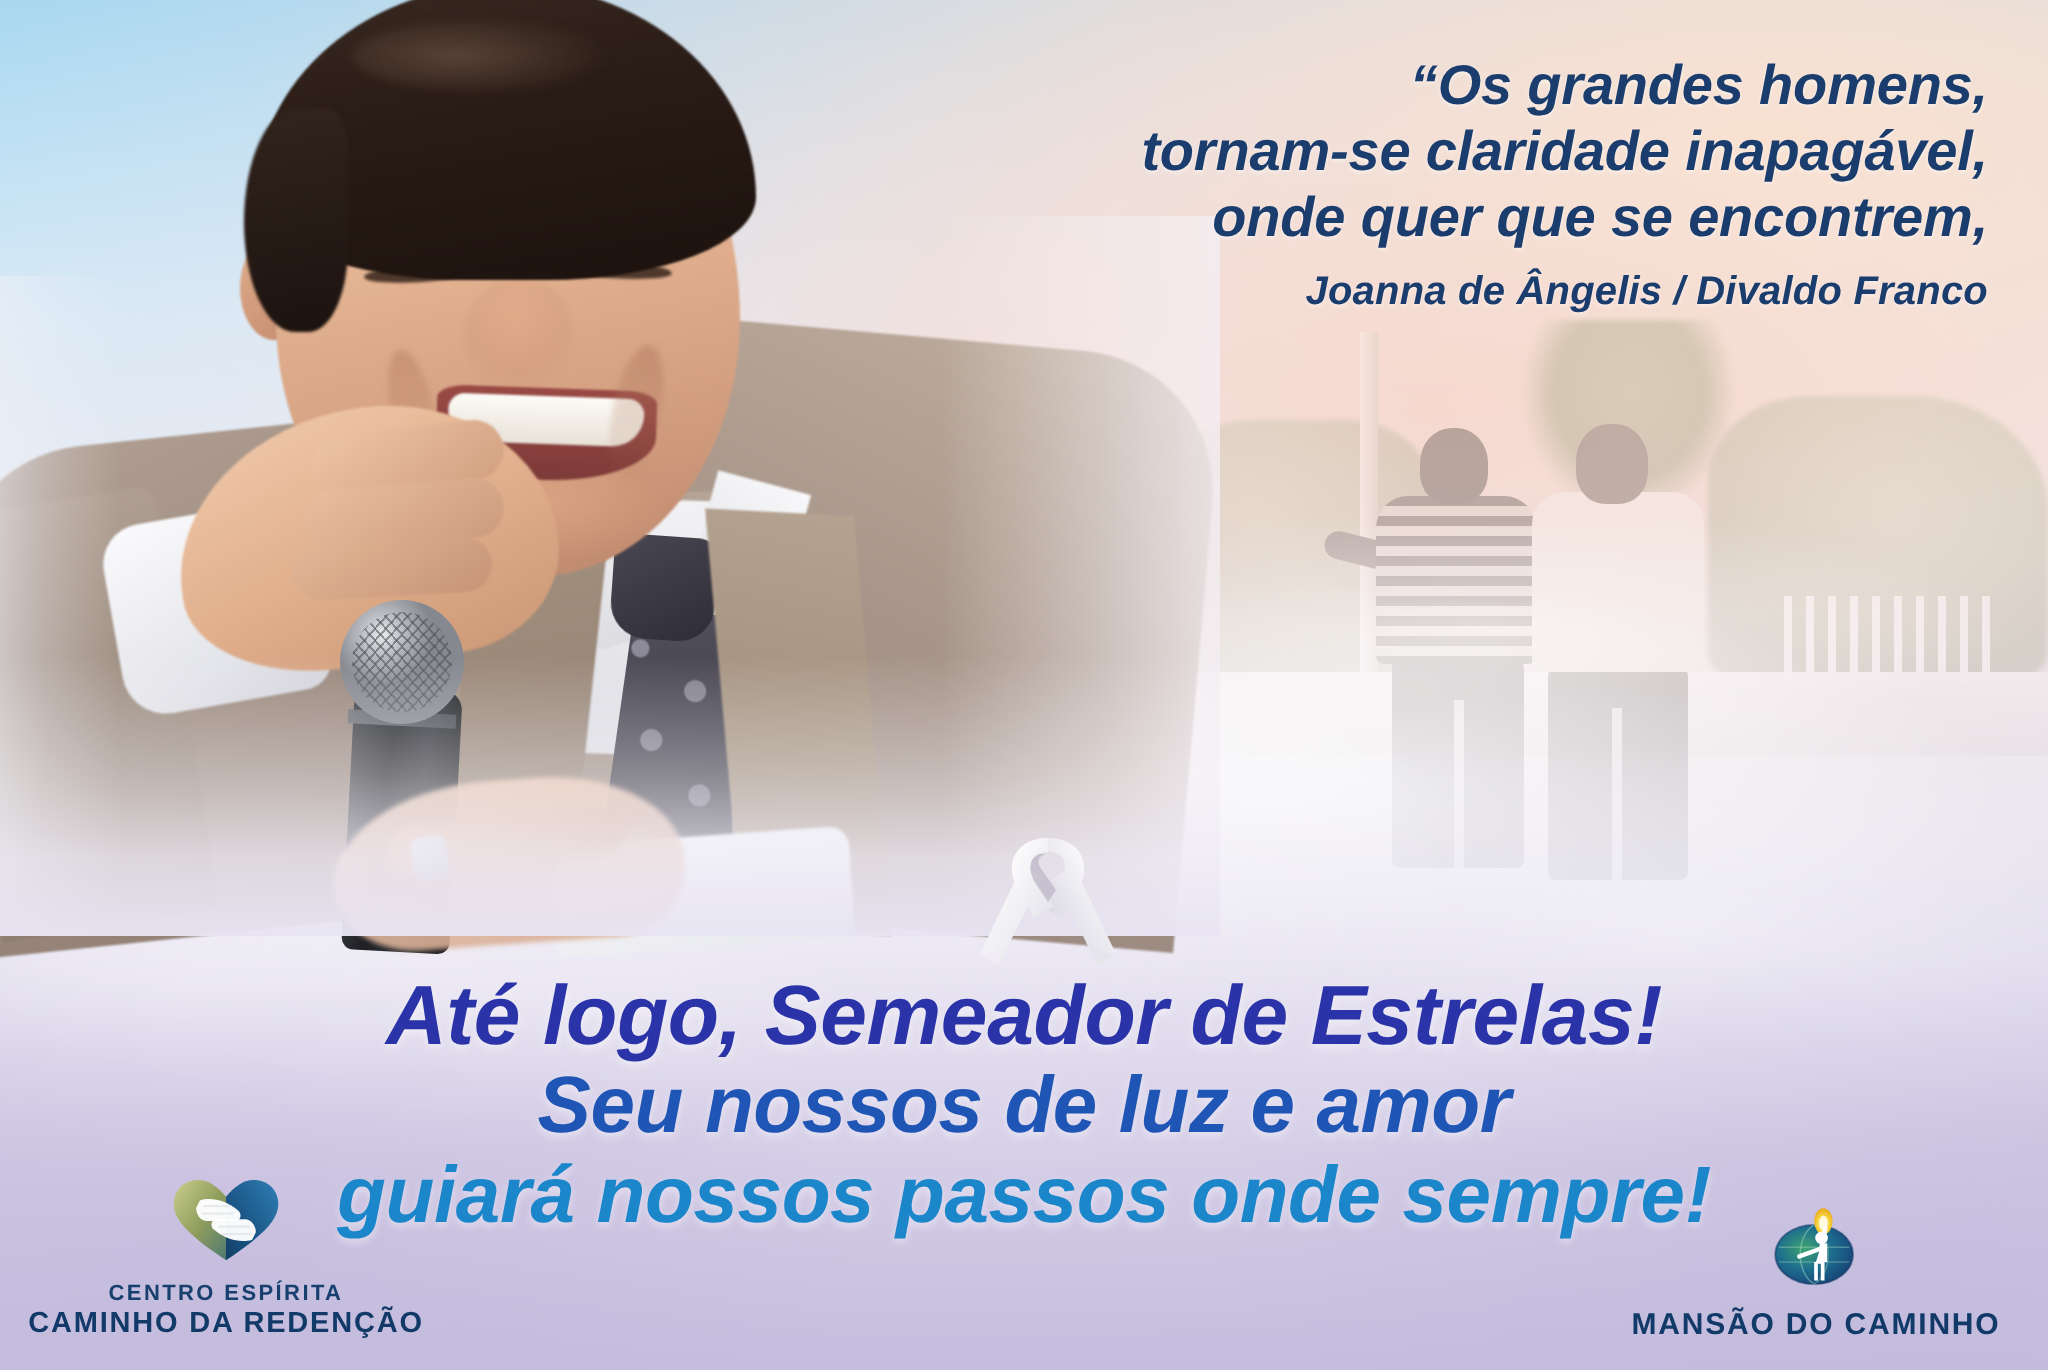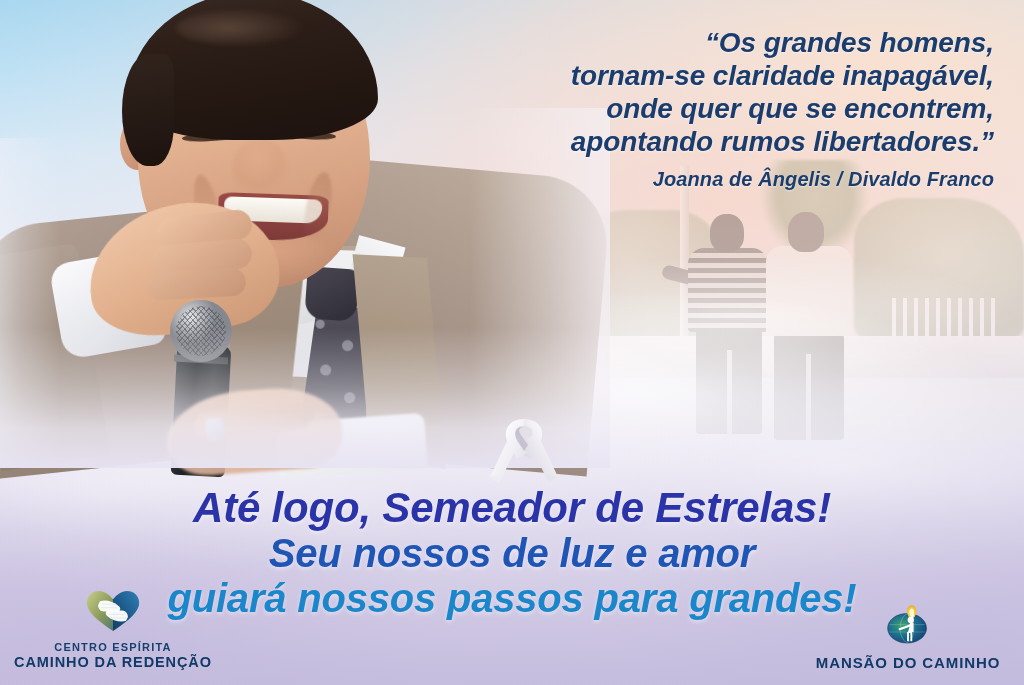--- a/index.html
+++ b/index.html
@@ -620,21 +620,20 @@
 
     <div class="p portrait-fade-l"></div>
     <div class="p portrait-fade-r"></div>
     <div class="p portrait-fade"></div>
   </div>
 
   <div class="quote-block">
     <div class="quote-line" style="color: rgb(27, 61, 110);">“Os grandes homens,</div>
     <div class="quote-line" style="color: rgb(27, 61, 110);">tornam-se claridade inapagável,</div>
     <div class="quote-line" style="color: rgb(27, 61, 110);">onde quer que se encontrem,</div>
-    <div class="quote-line" style="color: rgb(27, 61, 110);">apontando rumos libertadores.”</div>
     <div class="quote-author" style="color: rgb(27, 61, 110);">Joanna de Ângelis / Divaldo Franco</div>
   </div>
 
   <div class="ribbon">
     <svg viewBox="0 0 74 82" width="74" height="82" aria-hidden="true">
       <defs>
         <linearGradient id="rbA" x1="0" y1="0" x2="1" y2="1">
           <stop offset="0%" stop-color="#ffffff"></stop>
           <stop offset="100%" stop-color="#e4e2ea"></stop>
         </linearGradient>
@@ -655,21 +654,21 @@
         <path d="M37 10 C22 10 14 22 22 36 L30 50 L40 44 L30 30 C26 22 30 17 37 17 Z" fill="url(#rbA)"></path>
 
         <path d="M33 18 C27 20 27 27 31 33 L37 42 L41 36 L34 26 C31 22 32 19 36 18 Z" fill="#bcb7c8" opacity="0.75"></path>
       </g>
     </svg>
   </div>
 
   <div class="tribute">
     <div class="tribute-line t1" style="color: rgb(42, 52, 168);">Até logo, Semeador de Estrelas!</div>
     <div class="tribute-line t2" style="color: rgb(31, 85, 181);">Seu nossos de luz e amor</div>
-    <div class="tribute-line t3" style="color: rgb(27, 134, 202);">guiará nossos passos para grandes!</div>
+    <div class="tribute-line t3" style="color: rgb(27, 134, 202);">guiará nossos passos onde sempre!</div>
   </div>
 
   <div class="logo logo-left">
     <span class="logo-mark">
       <svg viewBox="0 0 60 48" width="56" height="45" aria-hidden="true">
         <defs>
           <linearGradient id="hL" x1="0" y1="0" x2="1" y2="1">
             <stop offset="0%" stop-color="#c9cf8a"></stop>
             <stop offset="55%" stop-color="#8e9c5c"></stop>
             <stop offset="100%" stop-color="#4e7a72"></stop>

